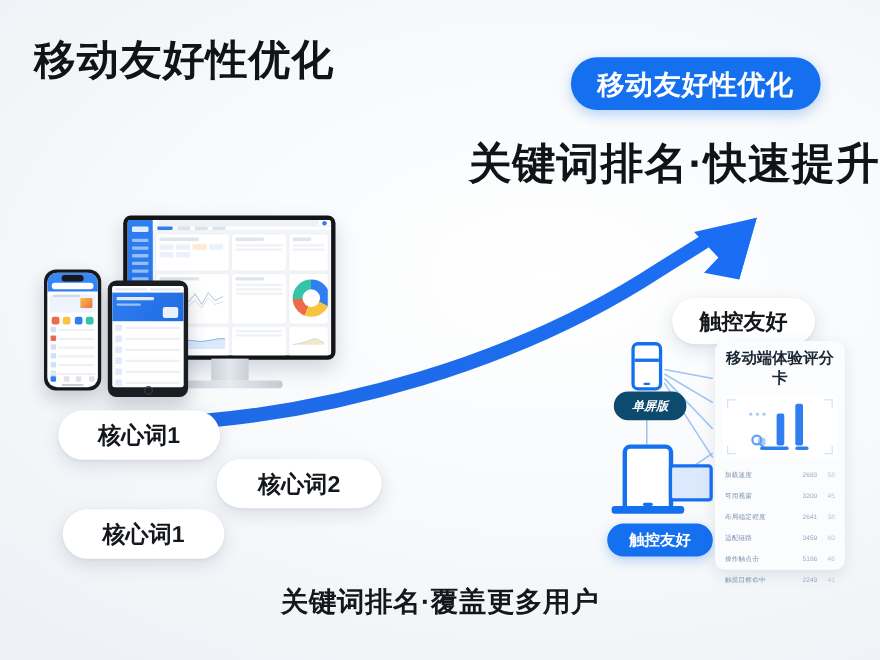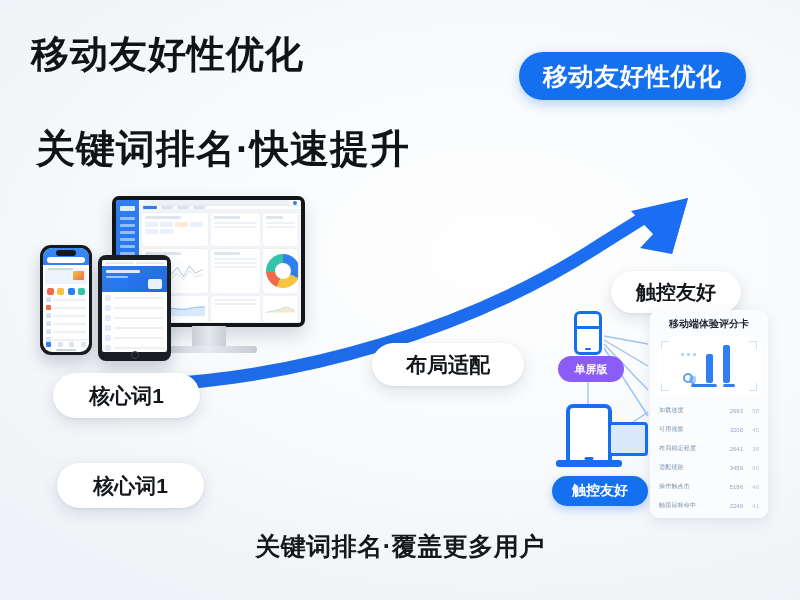--- a/index.html
+++ b/index.html
@@ -45,25 +45,24 @@
     position: absolute; left: 519px; top: 52px;
     height: 48px; padding: 0 24px;
     background: #1570ef; border-radius: 26px;
     display: flex; align-items: center; justify-content: center;
     color: #fff; font-size: 25px; font-weight: 700; letter-spacing: .5px;
     box-shadow: 0 4px 12px rgba(21,112,239,.30);
     white-space: nowrap;
   }
   .hdr-sub {
     position: absolute; left: 0; right: 0; top: 122px;
-    text-align: left;
+    text-align: right;
     font-size: 39px; font-weight: 700; letter-spacing: 1px;
     color: #111417;
     text-shadow: 0 1px 0 rgba(255,255,255,.7);
-    margin-left: 36px;
   }
 
   
   .arrow-svg { position: absolute; left: 0; top: 0; width: 800px; height: 600px; pointer-events: none; }
 
   
   .devices { position: absolute; left: 20px; top: 190px; width: 330px; height: 240px; }
 
   
   .monitor { position: absolute; left: 92px; top: 6px; width: 193px; height: 131px; }
@@ -170,37 +169,37 @@
   .dv-phone-lg { position: absolute; left: 18px; top: 104px; width: 46px; height: 62px;
     border: 4px solid #1570ef; border-radius: 7px; background: #fff; }
   .dv-phone-lg .h { position: absolute; left: 50%; bottom: 2px; transform: translateX(-50%);
     width: 9px; height: 3px; border-radius: 2px; background: #1570ef; }
   .dv-lap-base { position: absolute; left: 8px; top: 160px; width: 66px; height: 7px;
     background: #1570ef; border-radius: 3px; }
   .dv-lap { position: absolute; left: 60px; top: 122px; width: 40px; height: 34px;
     border: 3px solid #1570ef; border-radius: 4px; background: #dce9fd; }
 
   .tag-soft {
-    position: absolute; background: #8b5cf6; color: #fff;
+    position: absolute; background: #0c4a6e; color: #fff;
     border-radius: 14px; display: flex; align-items: center; justify-content: center;
-    font-size: 11px; font-weight: 700; white-space: nowrap;
+    font-size: 11px; font-weight: 700; white-space: nowrap; font-style: italic;
   }
   #tagSingle { left: 10px; top: 56px; width: 66px; height: 26px; }
   .tag-solid {
     position: absolute; background: #1570ef; color: #fff;
     border-radius: 16px; display: flex; align-items: center; justify-content: center;
     font-size: 14px; font-weight: 700; white-space: nowrap;
     box-shadow: 0 4px 10px rgba(21,112,239,.28);
   }
   #tagTouch { left: 4px; top: 176px; width: 96px; height: 30px; }
 
   
   .scard { position: absolute; left: 102px; top: 10px; width: 118px; height: 208px;
     background: #fbfcfe; border-radius: 9px; box-shadow: 0 4px 14px rgba(30,55,95,.10); padding: 7px 7px 4px; }
-  .scard-title { text-align: center; font-size: 10px; font-weight: 700; color: #1b2733; margin-bottom: 6px; }
+  .scard-title { text-align: center; font-size: 14px; font-weight: 700; color: #1b2733; margin-bottom: 6px; }
   .scard-chart { position: relative; height: 58px; background: #fff; border-radius: 4px; }
   .brk { position: absolute; width: 8px; height: 8px; border: 1.5px solid #cfe0f8; }
   .brk.tl { left: 4px; top: 4px; border-right: 0; border-bottom: 0; }
   .brk.tr { right: 4px; top: 4px; border-left: 0; border-bottom: 0; }
   .brk.bl { left: 4px; bottom: 4px; border-right: 0; border-top: 0; }
   .brk.br { right: 4px; bottom: 4px; border-left: 0; border-top: 0; }
   .bars { position: absolute; left: 0; right: 0; bottom: 12px; height: 40px;
     display: flex; align-items: flex-end; justify-content: center; gap: 10px; }
   .bars span { width: 7px; border-radius: 2px; display: block; }
   .mag { position: absolute; left: 26px; bottom: 12px; width: 10px; height: 10px;
@@ -426,22 +425,22 @@
           <i></i>
           <i></i>
           <i></i>
         </div>
         <div class="ph-bar"></div>
       </div>
     </div>
   </div>
 
   <div class="pill-w" id="kw1">核心词1</div>
+  <div class="pill-w" id="kw2">核心词2</div>
   <div class="pill-w" id="kw3">核心词1</div>
-  <div class="pill-w" id="lay">布局适配</div>
   <div class="pill-w" id="touch">触控友好</div>
 
   <div class="diagram">
     <svg class="diag-svg" viewBox="0 0 222 220">
       <g stroke="#9cc4f5" stroke-width="1.4" fill="none">
         <path d="M56 36 L 100 44"></path>
         <path d="M56 40 L 100 66"></path>
         <path d="M56 44 L 100 90"></path>
         <path d="M56 48 L 100 116"></path>
         <path d="M66 135 L 100 112"></path>

